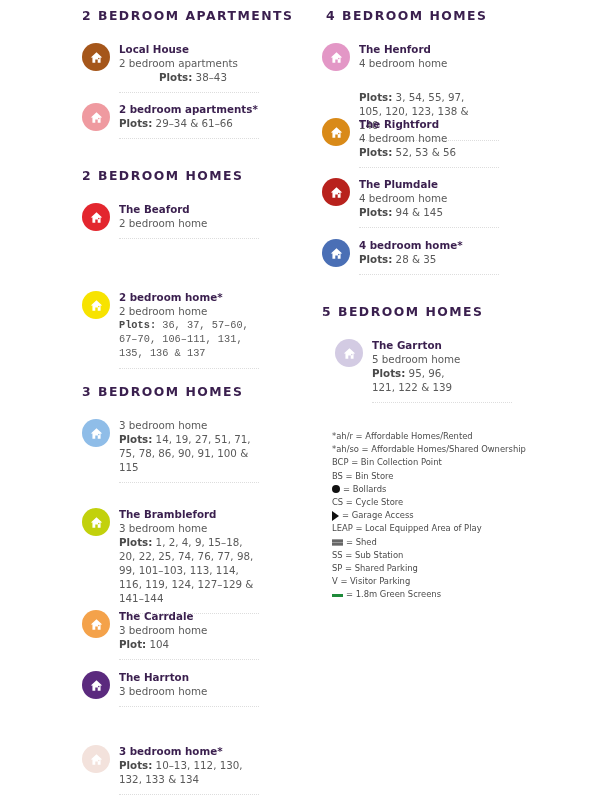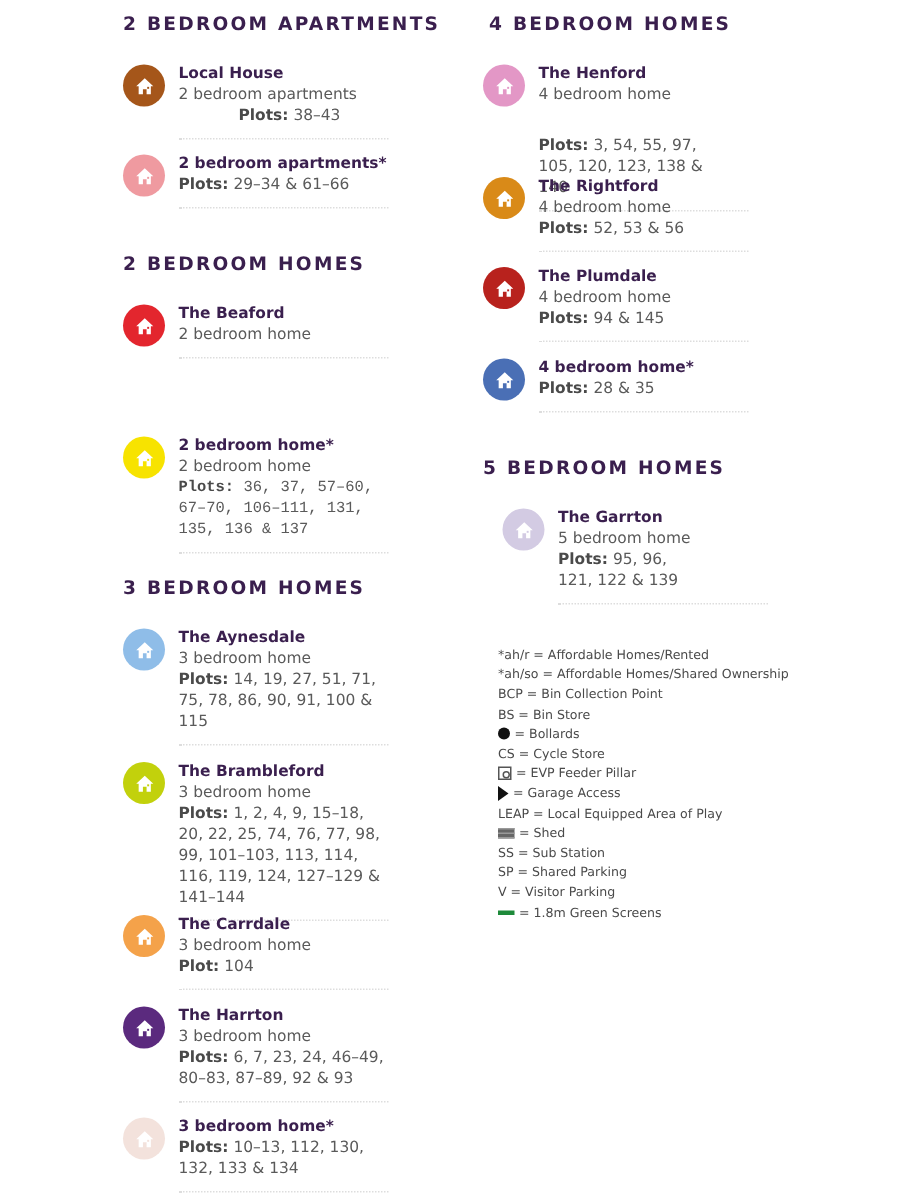--- a/index.html
+++ b/index.html
@@ -88,21 +88,20 @@
       <div class="divider"></div>
     </div>
     <div class="section-title" style="position: absolute; left: 0px; top: 384px;">3 BEDROOM HOMES</div>
     <div class="item" style="position: absolute; left: 0px; top: 418px; width: 200px;">
       <span class="icon" style="background: rgb(143, 189, 232); color: rgb(143, 189, 232);">
         <svg viewBox="0 0 16 16">
           <path d="M8 1.5 L1 8 H3 V14.5 H6.5 V10.5 H9.5 V14.5 H13 V8 H15 Z" fill="#ffffff"></path>
           <rect x="10" y="8.5" width="1.6" height="1.6" fill="currentColor"></rect>
         </svg>
       </span>
-      <div class="name">The Aynesdale</div>
       <div class="type">3 bedroom home</div>
       <div class="plots" style="width: 143px;"><b>Plots:</b><span> </span><span>14, 19, 27, 51, 71, 75, 78, 86, 90, 91, 100 &amp; 115</span></div>
       <div class="divider"></div>
     </div>
     <div class="item" style="position: absolute; left: 0px; top: 507px; width: 200px;">
       <span class="icon" style="background: rgb(194, 209, 12); color: rgb(194, 209, 12);">
         <svg viewBox="0 0 16 16">
           <path d="M8 1.5 L1 8 H3 V14.5 H6.5 V10.5 H9.5 V14.5 H13 V8 H15 Z" fill="#ffffff"></path>
           <rect x="10" y="8.5" width="1.6" height="1.6" fill="currentColor"></rect>
         </svg>
@@ -126,21 +125,20 @@
     </div>
     <div class="item" style="position: absolute; left: 0px; top: 670px; width: 200px;">
       <span class="icon" style="background: rgb(91, 42, 126); color: rgb(91, 42, 126);">
         <svg viewBox="0 0 16 16">
           <path d="M8 1.5 L1 8 H3 V14.5 H6.5 V10.5 H9.5 V14.5 H13 V8 H15 Z" fill="#ffffff"></path>
           <rect x="10" y="8.5" width="1.6" height="1.6" fill="currentColor"></rect>
         </svg>
       </span>
       <div class="name">The Harrton</div>
       <div class="type">3 bedroom home</div>
-      <div class="plots" style="width: 143px;"><b>Plots:</b><span> </span><span>6, 7, 23, 24, 46–49, 80–83, 87–89, 92 &amp; 93</span></div>
       <div class="divider"></div>
     </div>
     <div class="item" style="position: absolute; left: 0px; top: 744px; width: 200px;">
       <span class="icon" style="background: rgb(243, 226, 220); color: rgb(243, 226, 220);">
         <svg viewBox="0 0 16 16">
           <path d="M8 1.5 L1 8 H3 V14.5 H6.5 V10.5 H9.5 V14.5 H13 V8 H15 Z" fill="#ffffff"></path>
           <rect x="10" y="8.5" width="1.6" height="1.6" fill="currentColor"></rect>
         </svg>
       </span>
       <div class="name">3 bedroom home*</div>
@@ -225,24 +223,20 @@
       <span>BS = Bin Store</span>
     </div>
     <div class="legend-line">
       <span class="lg-icon dot"></span>
       <span>= Bollards</span>
     </div>
     <div class="legend-line">
       <span>CS = Cycle Store</span>
     </div>
     <div class="legend-line">
-      <span class="lg-icon pillar"></span>
-      <span>= EVP Feeder Pillar</span>
-    </div>
-    <div class="legend-line">
       <span class="lg-icon tri"></span>
       <span>= Garage Access</span>
     </div>
     <div class="legend-line">
       <span>LEAP = Local Equipped Area of Play</span>
     </div>
     <div class="legend-line">
       <span class="lg-icon shed"></span>
       <span>= Shed</span>
     </div>

